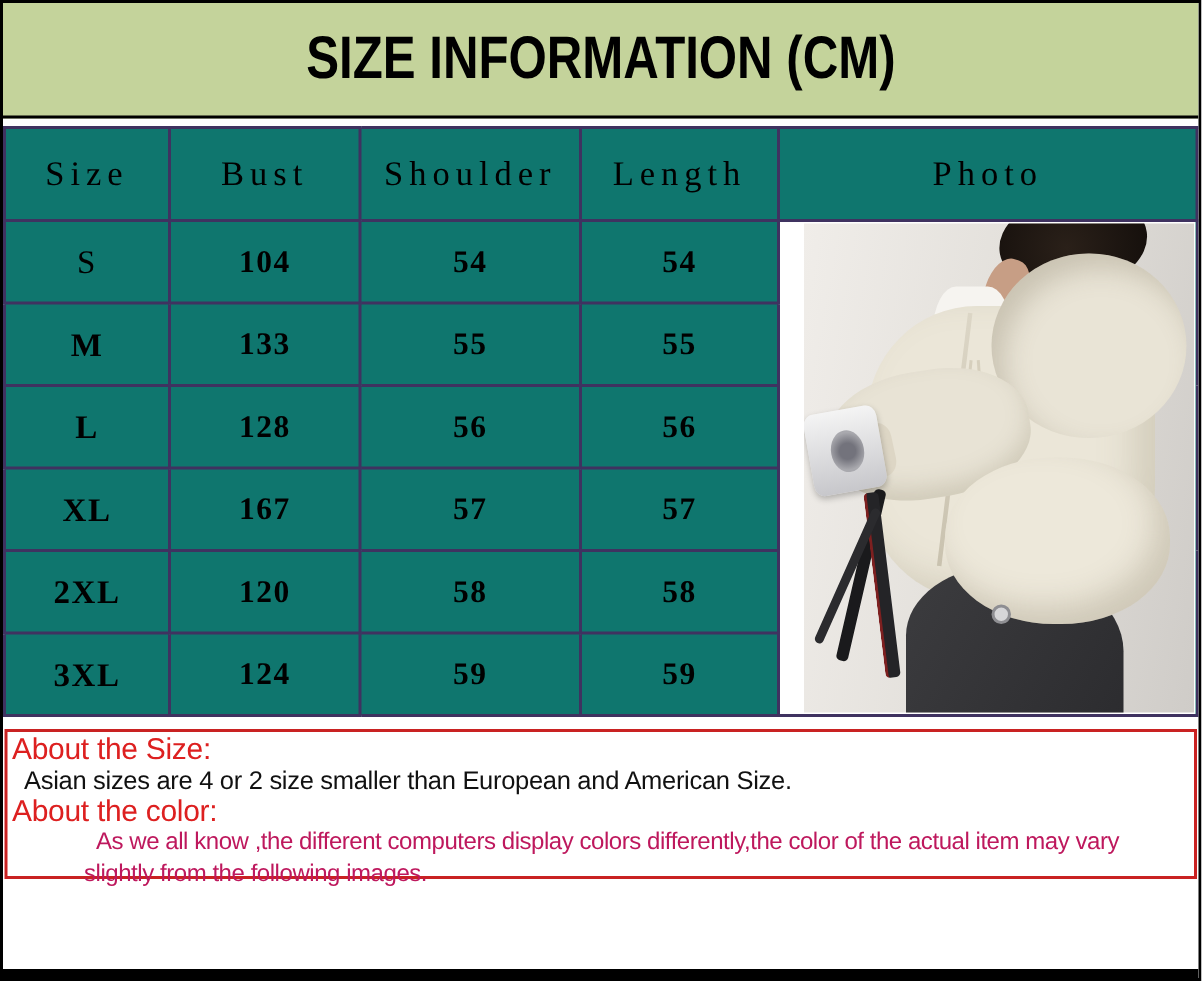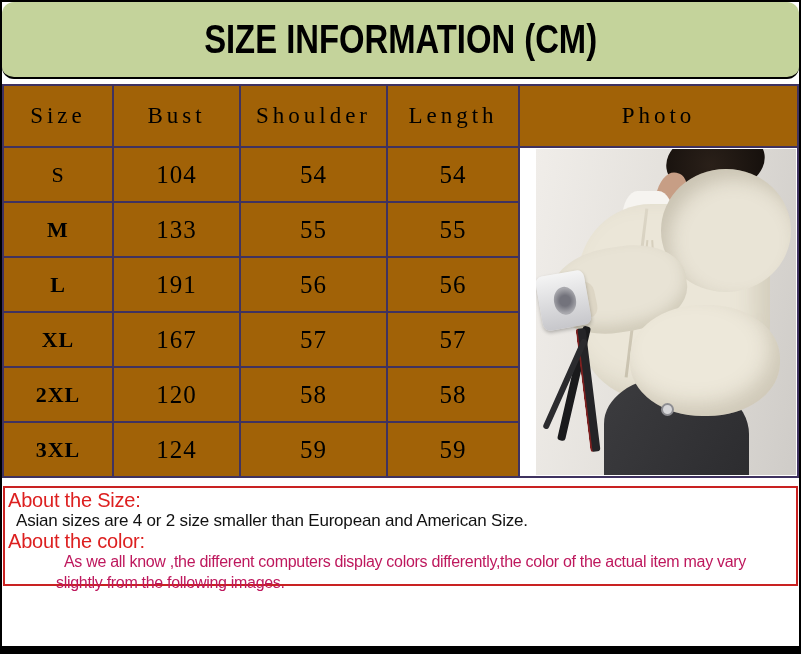--- a/index.html
+++ b/index.html
@@ -12,21 +12,21 @@
     overflow:hidden;
     font-family:"Liberation Sans","DejaVu Sans",sans-serif;
   }
   
   .banner{
     background:#c4d39b;
     border-bottom:2px solid #000;
     display:flex;align-items:center;justify-content:center;
     color:#000;
   }
-  .banner-top{height:75px;border-radius:12px;}
+  .banner-top{height:75px;}
   .banner-attention{height:45px;border-top:2px solid #000;margin-top:2px;}
   .banner-text{
     display:inline-block;
     font-weight:bold;
     transform:scaleX(0.82);
     letter-spacing:0px;
     white-space:nowrap;
   }
   .banner-top .banner-text{font-size:40px;}
   .banner-attention .banner-text{font-size:33px;}
@@ -35,28 +35,28 @@
     width:797px;
     margin:5px auto 0 auto;
     border-collapse:collapse;
     table-layout:fixed;
     border:2px solid #181028;
     font-family:"Liberation Serif","DejaVu Serif",serif;
   }
   table.size-table td,table.size-table th{
     border:2px solid #3f3260;
     text-align:center;vertical-align:middle;
-    padding:0;color:#000;background:#a16207;
+    padding:0;color:#000;background:#0f766e;
   }
   tr.header-row{height:62px;}
   tr.data-row{height:55px;}
   th.col-header{font-size:23px;font-weight:normal;letter-spacing:4px;}
   td.size-cell{font-size:22px;font-weight:bold;letter-spacing:1px;}
   tr.row-s td.size-cell{font-weight:normal;}
-  td.num-cell{font-size:25px;letter-spacing:1px;}
+  td.num-cell{font-size:21px;letter-spacing:1px;font-weight:bold;}
   
   td.photo-cell{position:relative;padding:0;}
   .photo-stage{position:absolute;inset:0;background:#fff;overflow:hidden;}
   .photo-img{
     position:absolute;left:16px;top:1px;right:1px;bottom:1px;
     background:linear-gradient(100deg,#f0ede9 0%,#e2dfda 50%,#cfccc8 100%);
     overflow:hidden;
   }
   .photo-img *{position:absolute;}
   .hair-bun{left:50%;top:-6%;width:38%;height:20%;background:radial-gradient(circle at 45% 55%,#2a2019,#120d0a);border-radius:50%;transform:rotate(-8deg);}
@@ -150,21 +150,21 @@
         </td>
       </tr>
       <tr class="data-row">
         <td class="size-cell">M</td>
         <td class="num-cell">133</td>
         <td class="num-cell">55</td>
         <td class="num-cell">55</td>
       </tr>
       <tr class="data-row">
         <td class="size-cell">L</td>
-        <td class="num-cell">191</td>
+        <td class="num-cell">128</td>
         <td class="num-cell">56</td>
         <td class="num-cell">56</td>
       </tr>
       <tr class="data-row">
         <td class="size-cell">XL</td>
         <td class="num-cell">167</td>
         <td class="num-cell">57</td>
         <td class="num-cell">57</td>
       </tr>
       <tr class="data-row">

